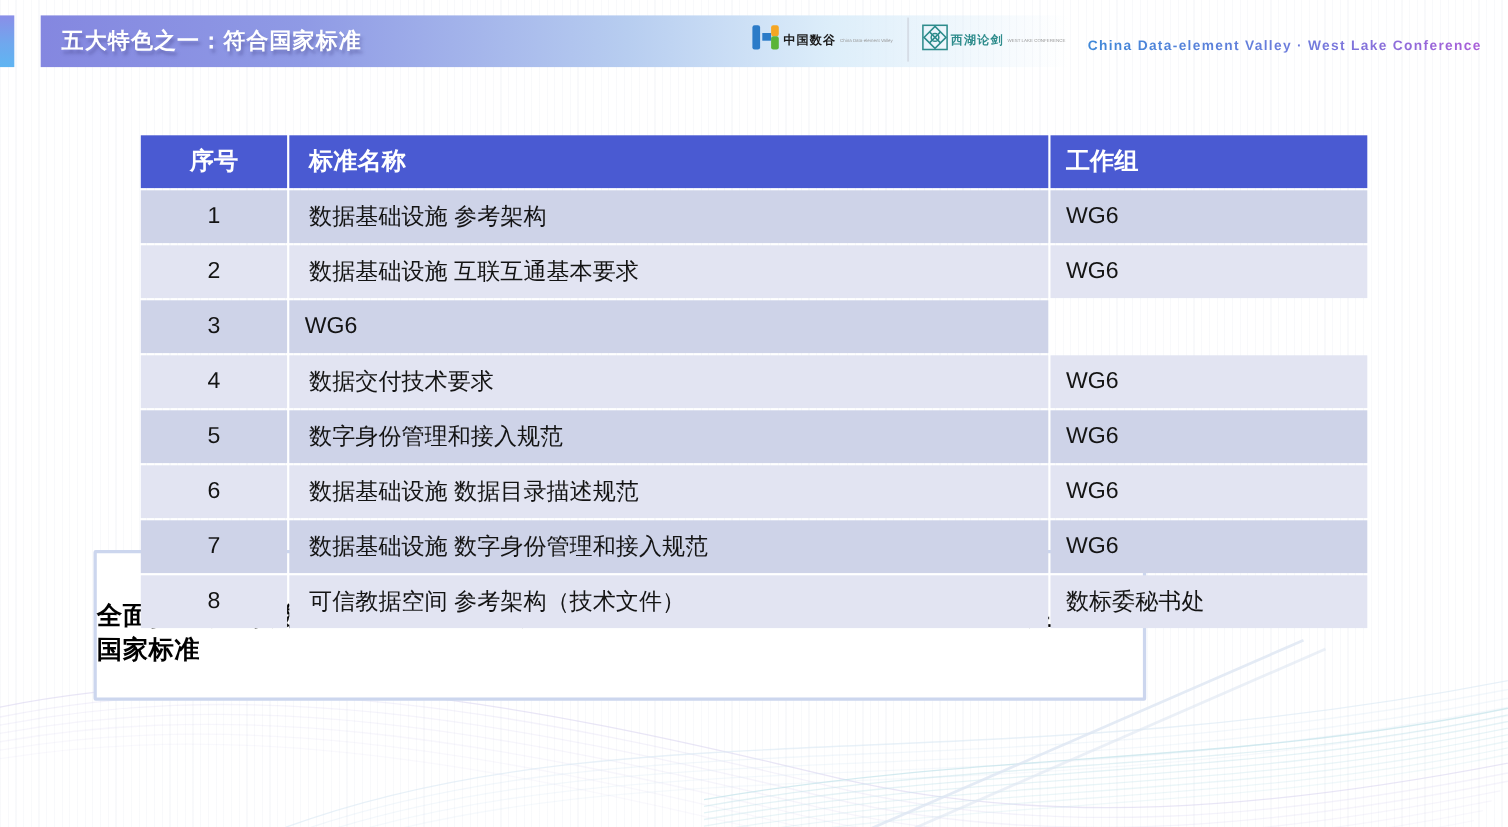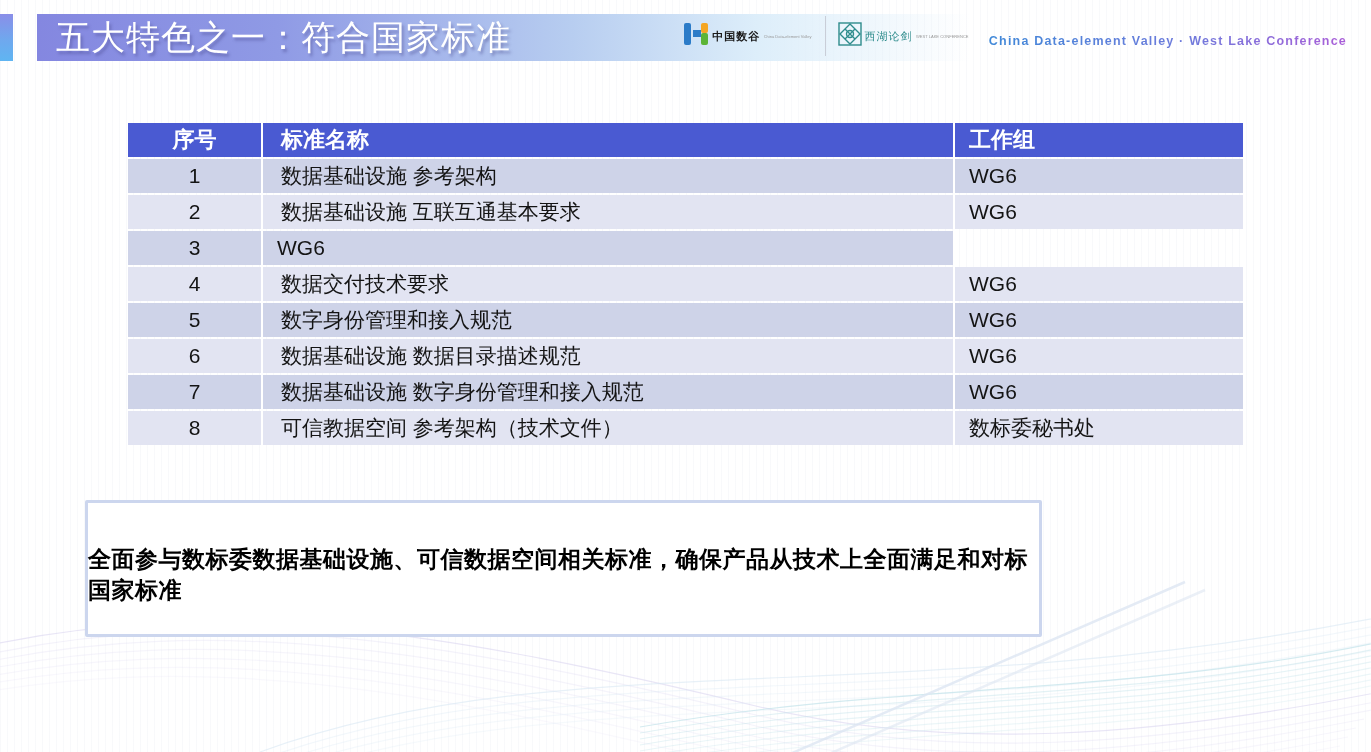--- a/index.html
+++ b/index.html
@@ -19,53 +19,53 @@
   .accent-bar {
     position:absolute; left:0; top:14px; width:13px; height:47px; z-index:2;
     background:linear-gradient(180deg,#8a8ee8 0%,#6fa8ee 55%,#5fb5f2 100%);
   }
   .title-bar {
     position:absolute; left:37px; top:14px; width:1334px; height:47px; z-index:2;
     background:linear-gradient(90deg,#8487e0 0%,#8f9ae5 18%,#b7cdf0 40%,#ddeefa 54%,rgba(255,255,255,0) 70%);
     display:flex; align-items:center;
   }
   .title-text {
-    margin-left:19px; font-size:34px; font-weight:normal; color:#ffffff;
+    margin-left:19px; font-size:20px; font-weight:bold; color:#ffffff;
     letter-spacing:1px; text-shadow:2px 3px 3px rgba(70,70,140,0.45);
   }
 
   
   .logos {
     position:absolute; top:16px; right:24px; z-index:2;
     display:flex; align-items:center; gap:11px;
   }
   .logo-block { display:flex; flex-direction:row; align-items:center; gap:1px; }
   .logo1-label { font-size:11px; font-weight:bold; color:#1a1a1a; letter-spacing:1px; white-space:nowrap; }
-  .logo2-label { font-size:11px; font-weight:normal; color:#2e8c8c; letter-spacing:1px; white-space:nowrap; }
+  .logo2-label { font-size:11px; font-weight:bold; color:#2e8c8c; letter-spacing:1px; white-space:nowrap; }
   .logo-tiny  { font-size:4.5px; color:#999; white-space:nowrap; transform:scale(0.9); }
   .logo-divider { width:1px; height:40px; background:#c9ced8; }
   .event-block { display:flex; flex-direction:column; margin-left:6px; }
   .event-title {
     font-size:26px; font-weight:bold; letter-spacing:2.5px; white-space:nowrap;
     background:linear-gradient(90deg,#3f88d8 0%,#6f7bdc 55%,#aa5ed8 100%);
     -webkit-background-clip:text; background-clip:text; color:transparent;
   }
   .event-sub {
     margin-top:10px; font-size:12.5px; font-weight:bold; letter-spacing:1.2px; white-space:nowrap;
     background:linear-gradient(90deg,#3f88d8 0%,#6f7bdc 55%,#aa5ed8 100%);
     -webkit-background-clip:text; background-clip:text; color:transparent;
   }
 
   
   .std-table {
     position:absolute; left:128px; top:123px; width:1115px; z-index:3;
     display:flex; flex-direction:column; row-gap:2px;
   }
   .tr {
-    display:grid; grid-template-columns:133px 690px 288px; column-gap:2px; height:34px;
+    display:grid; grid-template-columns:133px 690px 288px; column-gap:2px; height:48px;
   }
   .tr > div { display:flex; align-items:center; }
   .th { background:#4a5ad2; color:#ffffff; font-weight:bold; font-size:22px; }
   .td { font-size:21px; color:#141414; }
   .tr.odd  .td { background:#ced3e8; }
   .tr.even .td { background:#e2e4f2; }
   .c-num { justify-content:center; }
   .c-name { padding-left:18px; }
   .c-wg { padding-left:14px; }
 

